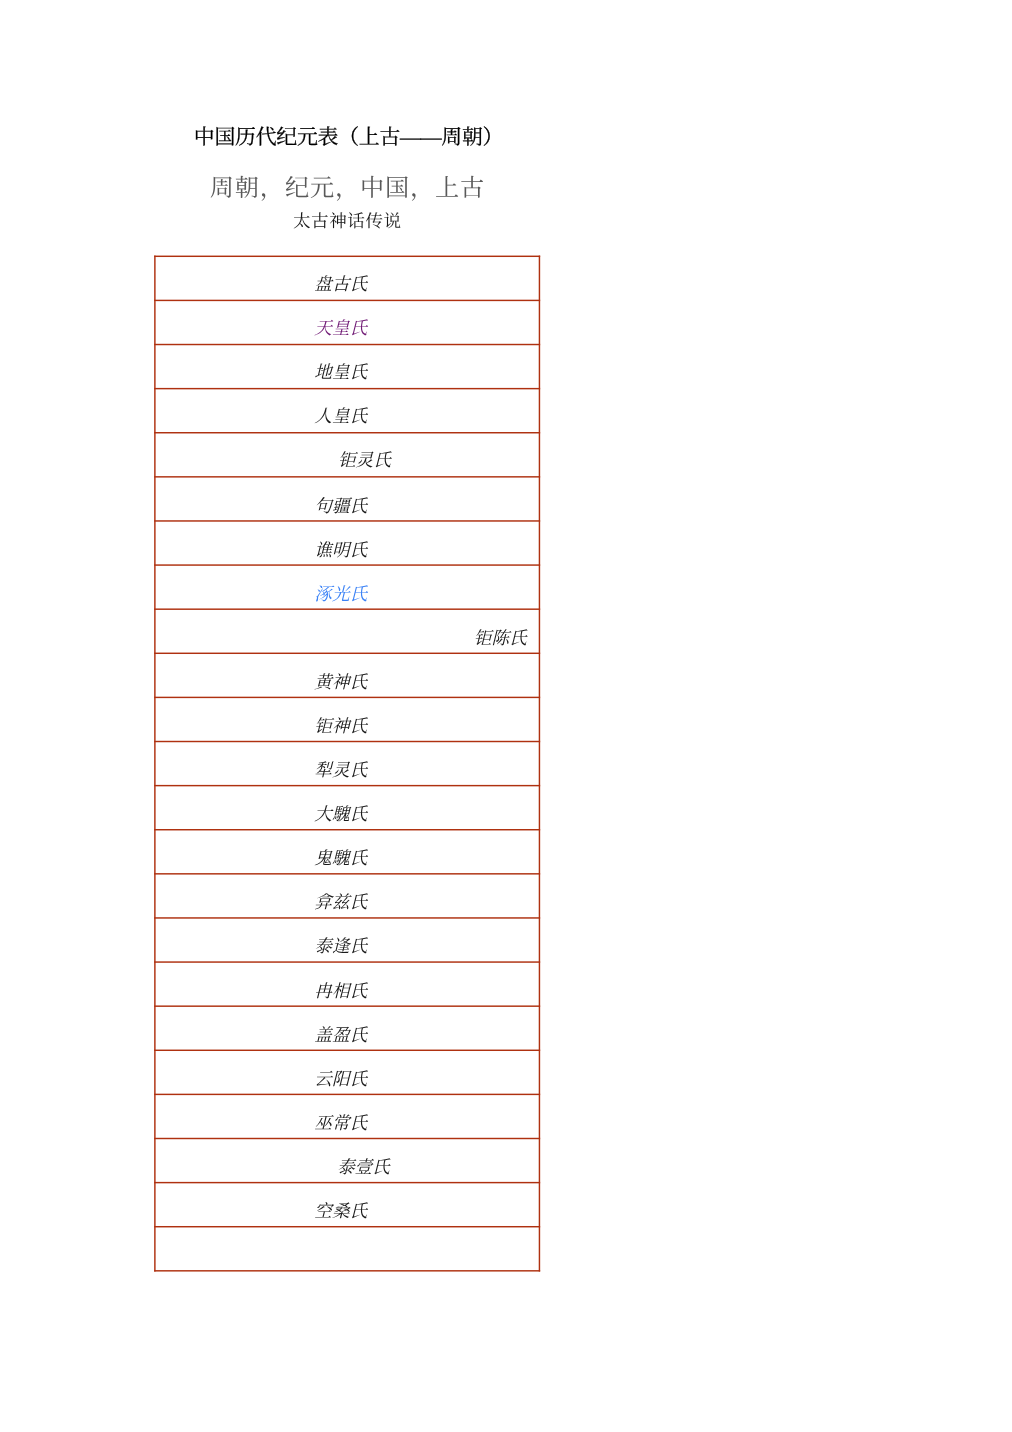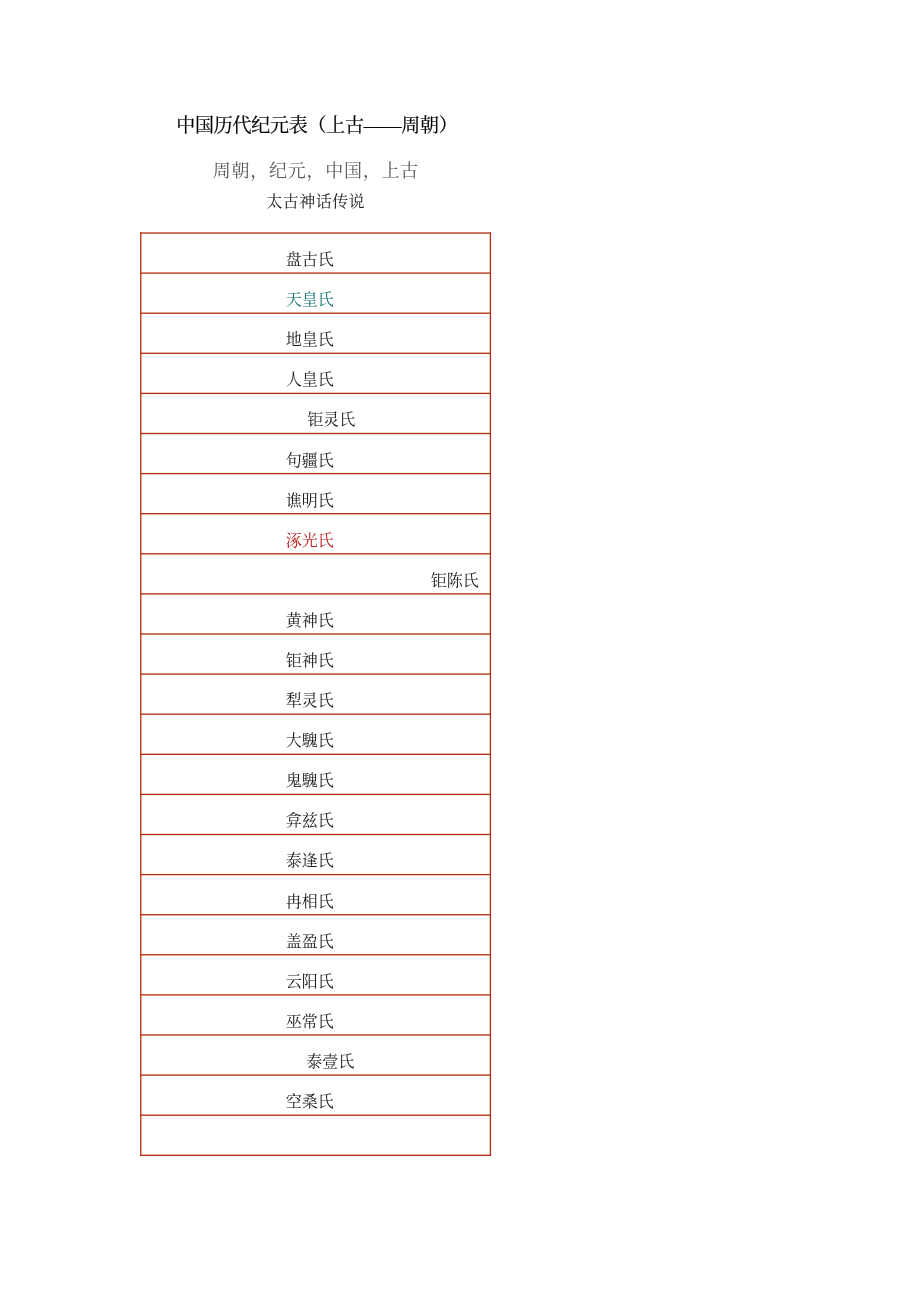--- a/index.html
+++ b/index.html
@@ -15,41 +15,41 @@
     position:absolute; left:0; top:114px; width:634px; text-align:center;
     font-family:"Liberation Serif","Noto Serif CJK SC", serif;
     font-size:19px; font-weight:400; color:#000000;
     -webkit-text-stroke:0.22px #000000;
     letter-spacing:-0.25px; text-indent:-0.25px;
     line-height:24px; white-space:nowrap;
   }
   .tags {
     position:absolute; left:0; top:159px; width:631px; text-align:center;
     font-family:"Liberation Serif","Noto Serif CJK SC", serif;
-    font-size:18px; color:#595959;
+    font-size:22px; color:#595959;
     letter-spacing:0.75px; text-indent:0.75px;
     line-height:24px; white-space:nowrap;
   }
   .subhead {
     position:absolute; left:0; top:192px; width:631px; text-align:center;
     font-family:"Liberation Serif","Noto Serif CJK SC", serif;
     font-size:16px; color:#1a1a1a;
     letter-spacing:0.45px; text-indent:0.45px;
     line-height:20px; white-space:nowrap;
   }
 
   
   .grid-svg {
     position:absolute; left:0; top:0; width:920px; height:1302px;
     pointer-events:none;
   }
   .grid-svg rect { fill:#af3110; }
   table.grid {
     position:absolute; left:140.8px; top:233px;
-    width:338px; border-collapse:collapse; table-layout:fixed;
+    width:338px; border-collapse:collapse; table-layout:fixed;font-style:italic;
   }
   table.grid td {
     height:40.1px; box-sizing:border-box; border:0; padding:0;
     text-align:center; vertical-align:middle;
     font-family:"Liberation Serif","Noto Serif CJK SC", serif;
     font-size:16px; color:#1a1a1a; line-height:40.1px;
   }
   table.grid .cellpad { display:block; padding-top:14px; line-height:1; }
 </style>
 </head>
@@ -91,21 +91,21 @@
   </svg>
 
   <table class="grid">
     <tbody>
       <tr>
           <td style="color: rgb(26, 26, 26);">
             <span class="cellpad">盘古氏</span>
           </td>
         </tr>
       <tr>
-          <td style="color: #0f766e; text-align: center;">
+          <td style="color: #701a75; text-align: center;">
             <span class="cellpad">天皇氏</span>
           </td>
         </tr>
       <tr>
           <td style="color: rgb(26, 26, 26);">
             <span class="cellpad">地皇氏</span>
           </td>
         </tr>
       <tr>
           <td style="color: rgb(26, 26, 26);">
@@ -121,21 +121,21 @@
           <td style="color: rgb(26, 26, 26);">
             <span class="cellpad">句疆氏</span>
           </td>
         </tr>
       <tr>
           <td style="color: rgb(26, 26, 26);">
             <span class="cellpad">谯明氏</span>
           </td>
         </tr>
       <tr>
-          <td style="color: #b91c1c;">
+          <td style="color: #3b82f6;">
             <span class="cellpad">涿光氏</span>
           </td>
         </tr>
       <tr>
           <td style="color: rgb(26, 26, 26); text-align: right;">
             <span class="cellpad">钜陈氏</span>
           </td>
         </tr>
       <tr>
           <td style="color: rgb(26, 26, 26);">

